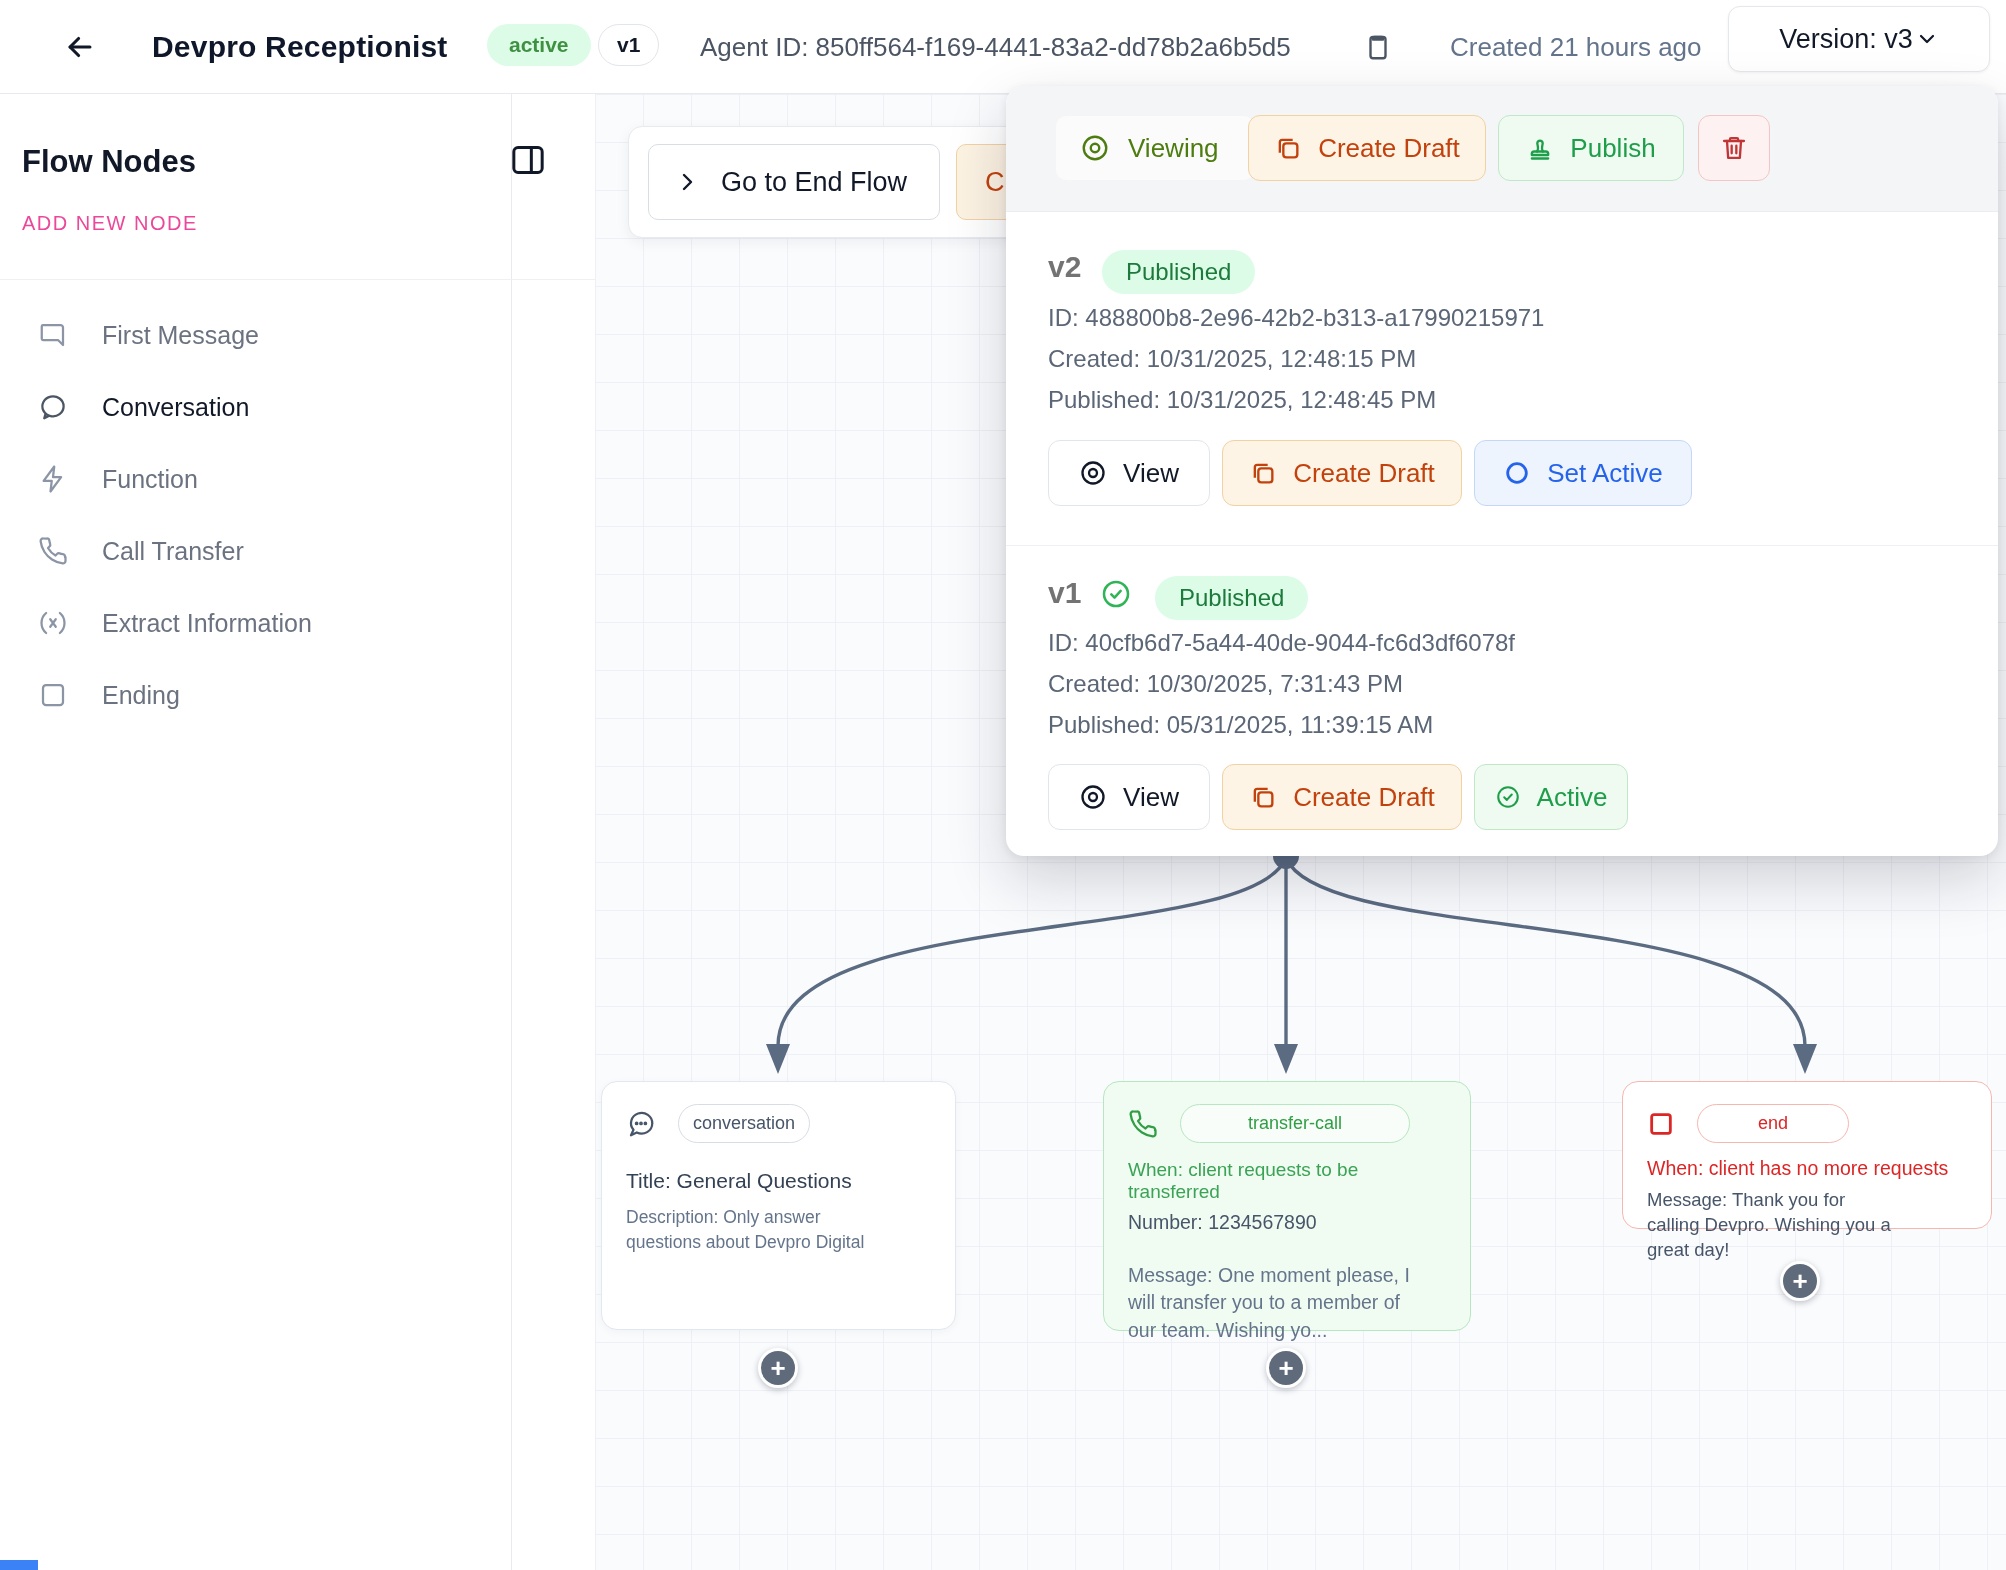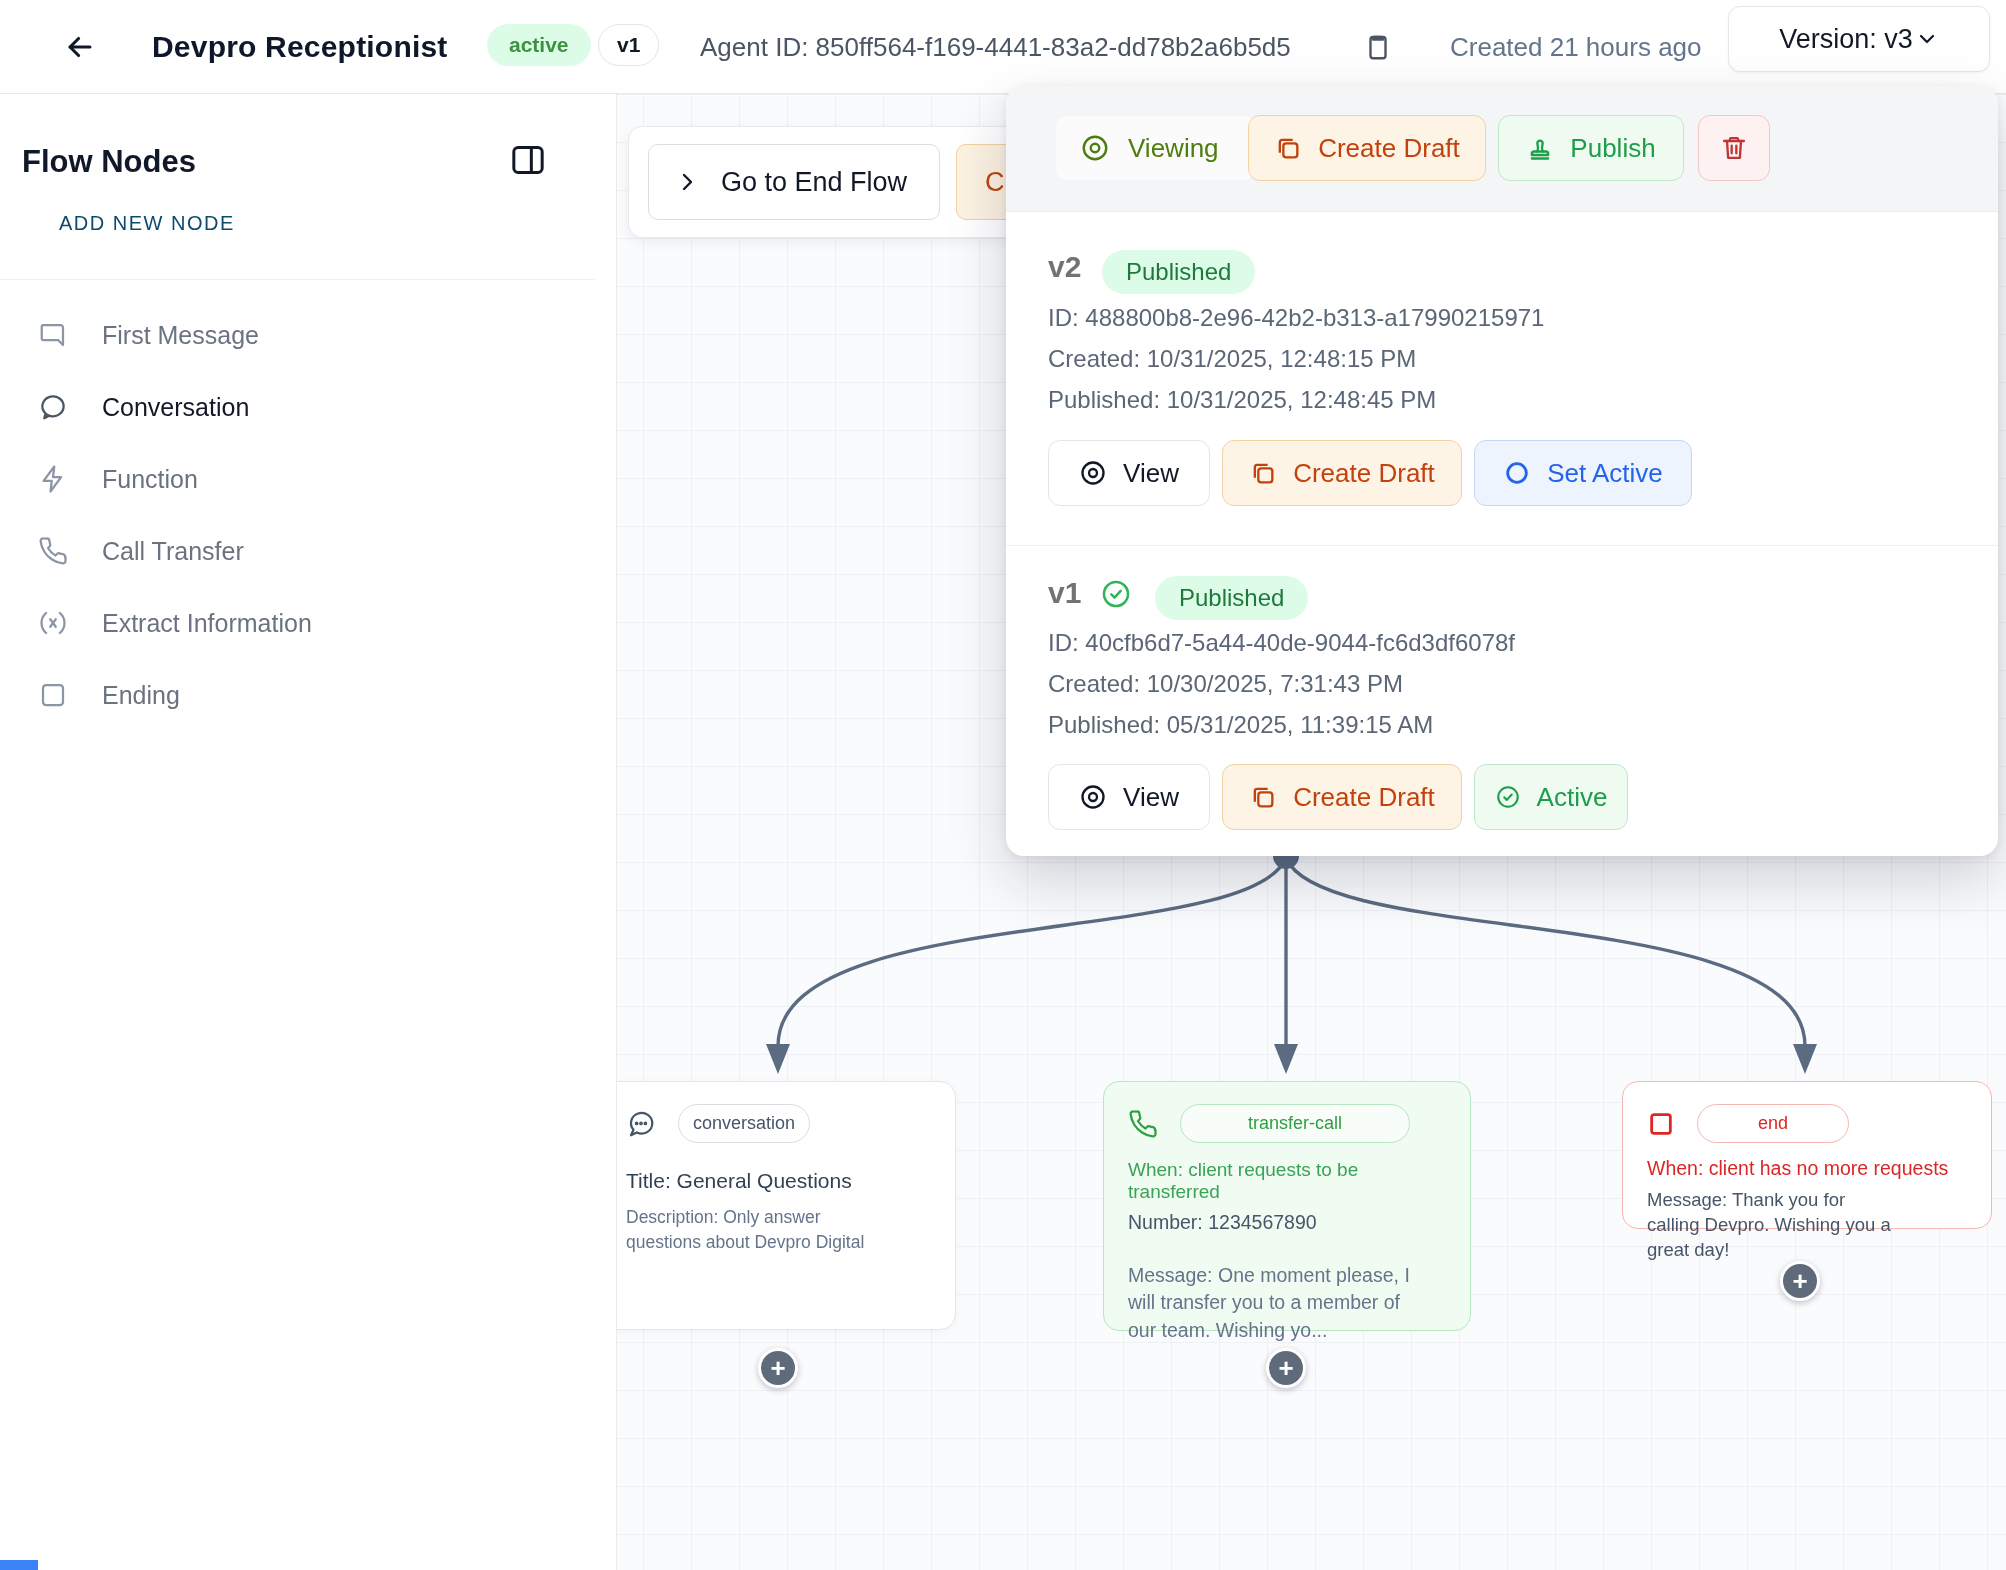--- a/index.html
+++ b/index.html
@@ -18,25 +18,25 @@
   .badge-v1 { left:598px; background:#fff; border:1px solid #e2e5ea; color:#111827; font-weight:bold;
     font-size:21px; padding:8px 18px; border-radius:999px; top:24px; height:auto; }
   #agent-id { left:700px; font-size:26px; color:#4b5563; }
   #copy-agent { left:1358px; width:40px; color:#4b5563; cursor:pointer; justify-content:center; }
   #created-ago { left:1450px; font-size:26px; color:#64748b; }
   #version-btn { position:absolute; left:1728px; top:6px; height:66px; width:262px; background:#fff;
     border:1px solid #e5e7eb; border-radius:12px; box-shadow:0 1px 3px rgba(15,23,42,.06);
     display:flex; align-items:center; justify-content:center; gap:2px; font-size:27px; color:#111827; cursor:pointer; }
 
   
-  #sidebar { position:absolute; left:0; top:94px; width:617px; height:1476px; background:#fff;
+  #sidebar { position:absolute; left:0; top:94px; width:512px; height:1476px; background:#fff;
     border-right:1px solid #e8eaee; z-index:6;text-decoration:underline; }
   #sidebar-title { position:absolute; left:22px; top:50px; font-size:31px; font-weight:bold; color:#111827; }
   #panel-toggle { position:absolute; left:508px; top:46px; width:42px; height:42px; color:#111827; cursor:pointer; }
-  #add-new-node { position:absolute; left:22px; top:118px; font-size:20px; color:#0c4a6e; letter-spacing:1.5px;margin-left:37px; }
+  #add-new-node { position:absolute; left:22px; top:118px; font-size:20px; color:#ec4899; letter-spacing:1.5px; }
   .side-divider { position:absolute; left:0; top:185px; width:595px; height:1px; background:#eef0f2; }
   .nav-item { position:absolute; left:0; width:595px; height:58px; display:flex; align-items:center; gap:34px;
     padding-left:38px; font-size:25px; color:#6b7280; cursor:pointer; }
   .nav-item .nicon { width:30px; height:30px; color:#8b95a5; flex:0 0 auto; }
   .nav-item.active { color:#111827; font-weight:500; }
   .nav-item.active .nicon { color:#4b5563; }
 
   
   #canvas { position:absolute; left:595px; top:94px; width:1411px; height:1476px;
     background-color:#fafbfd;

